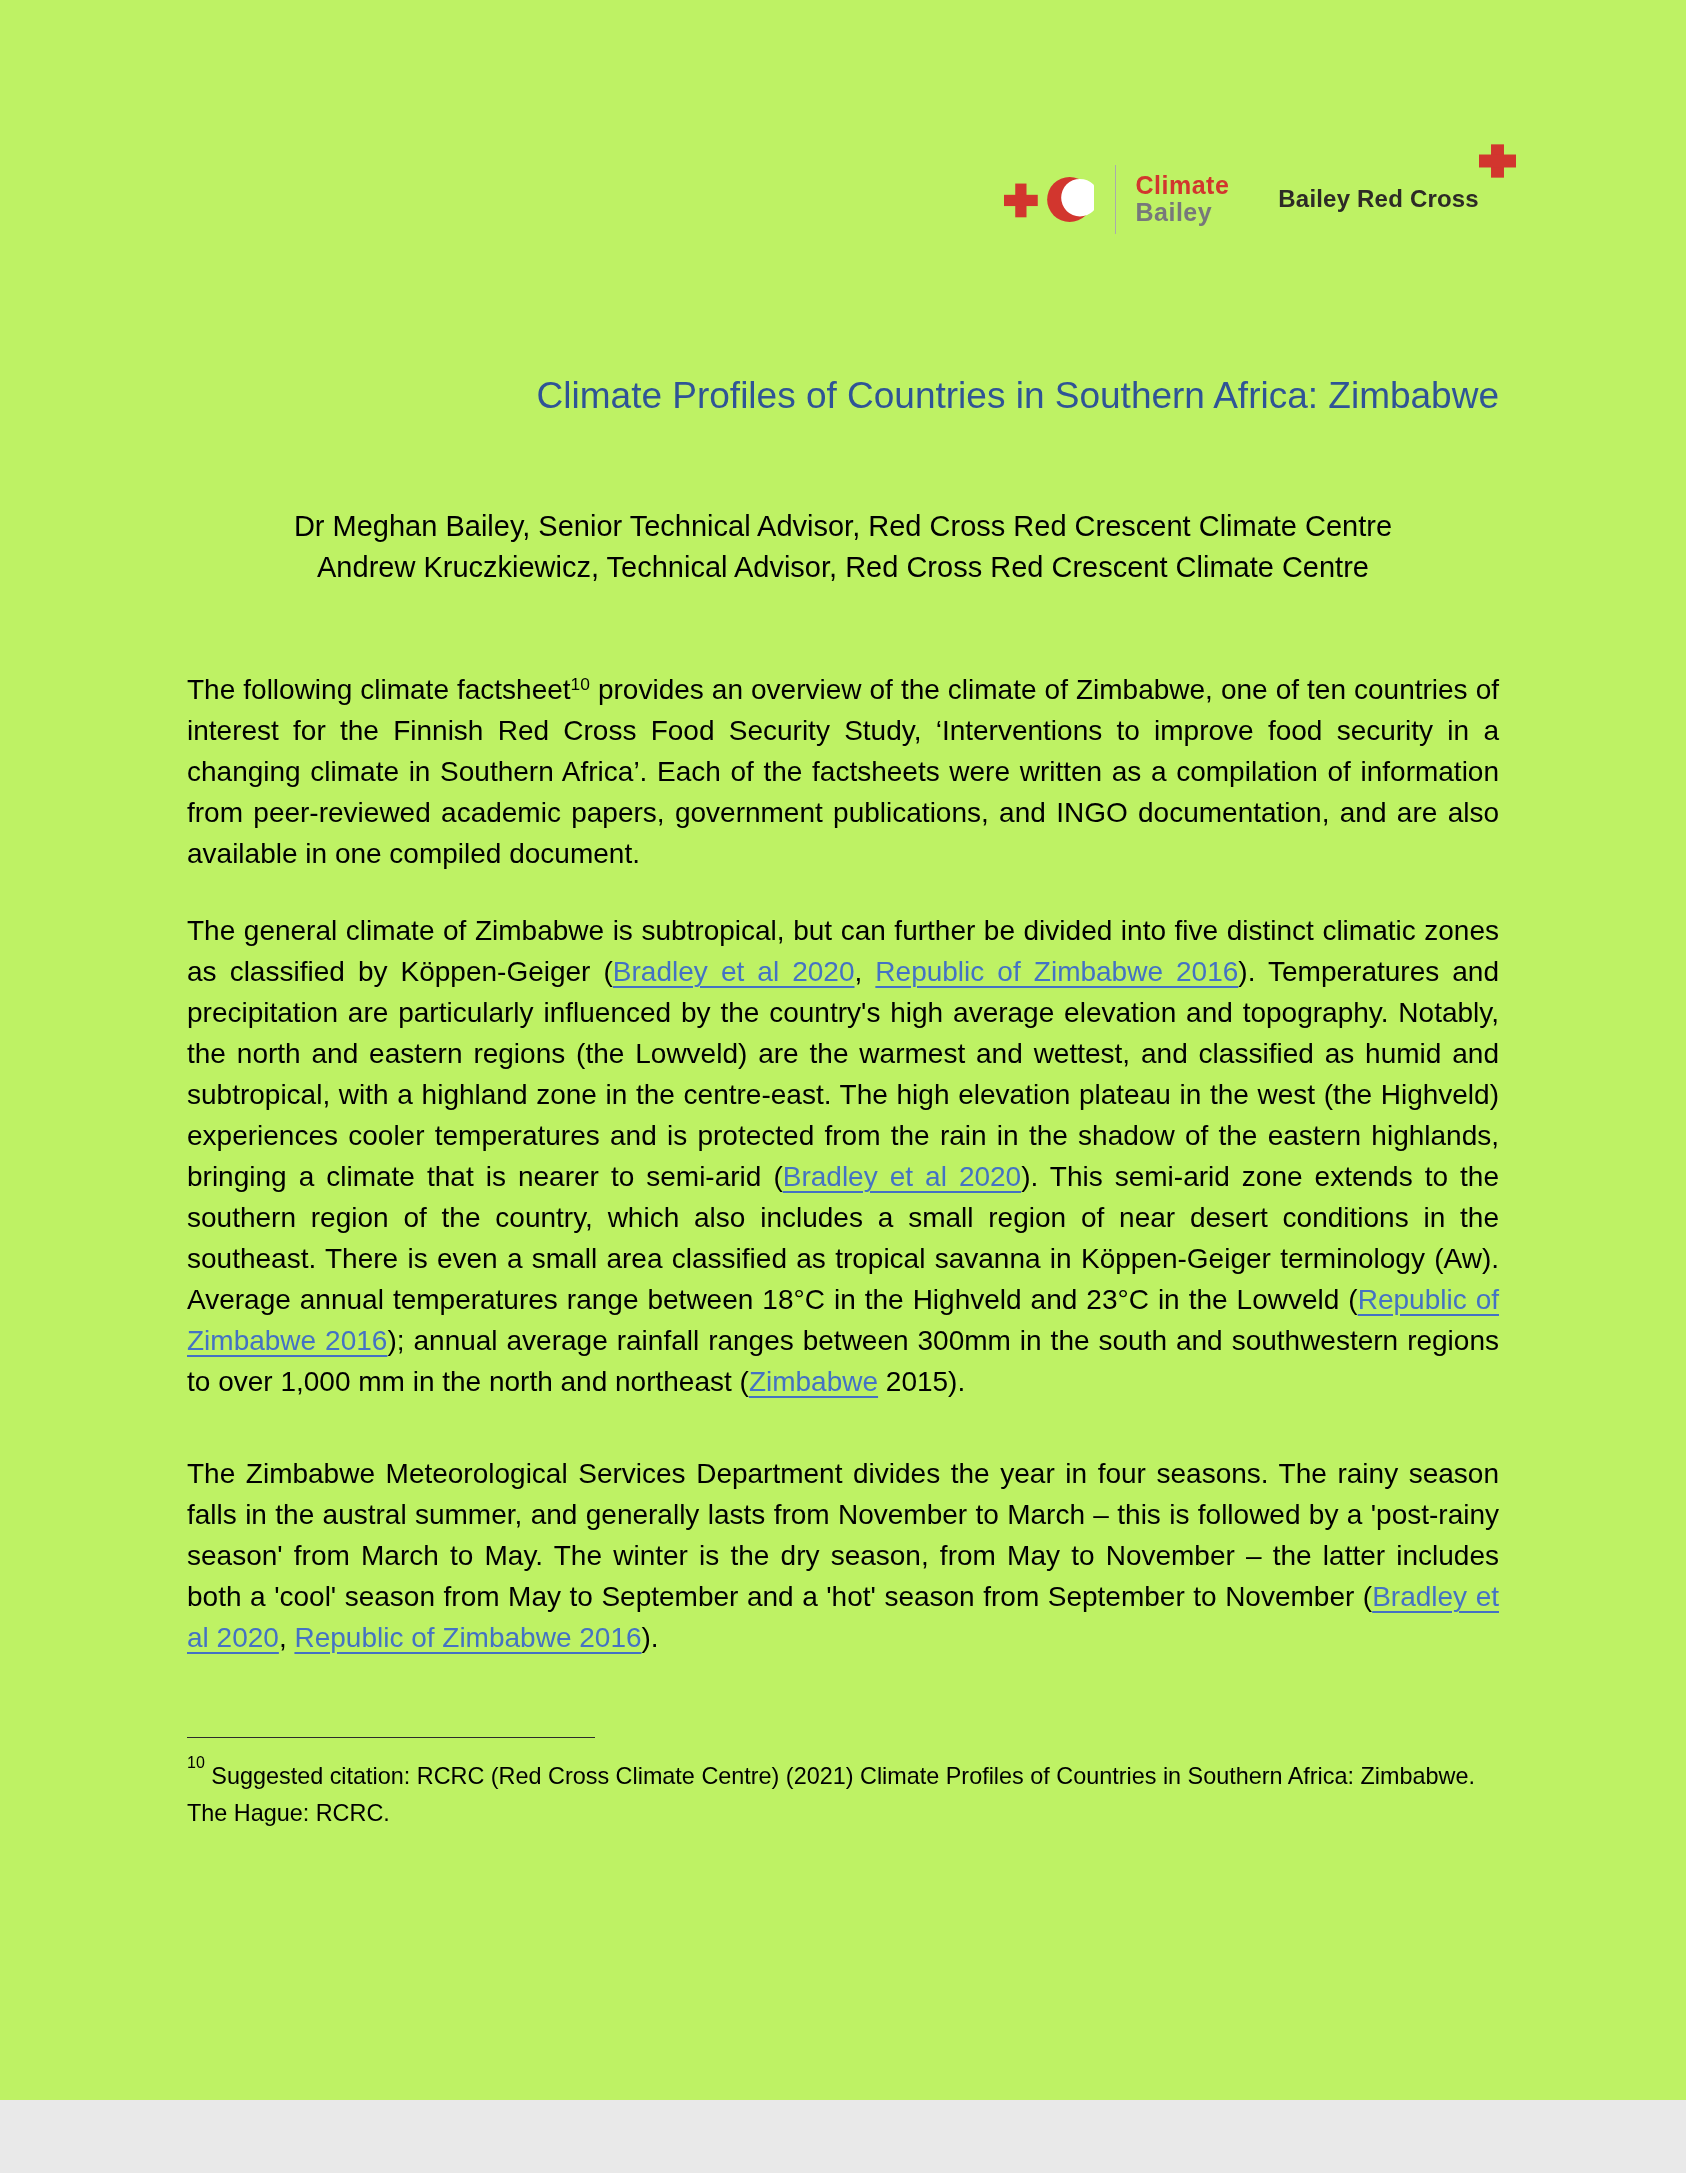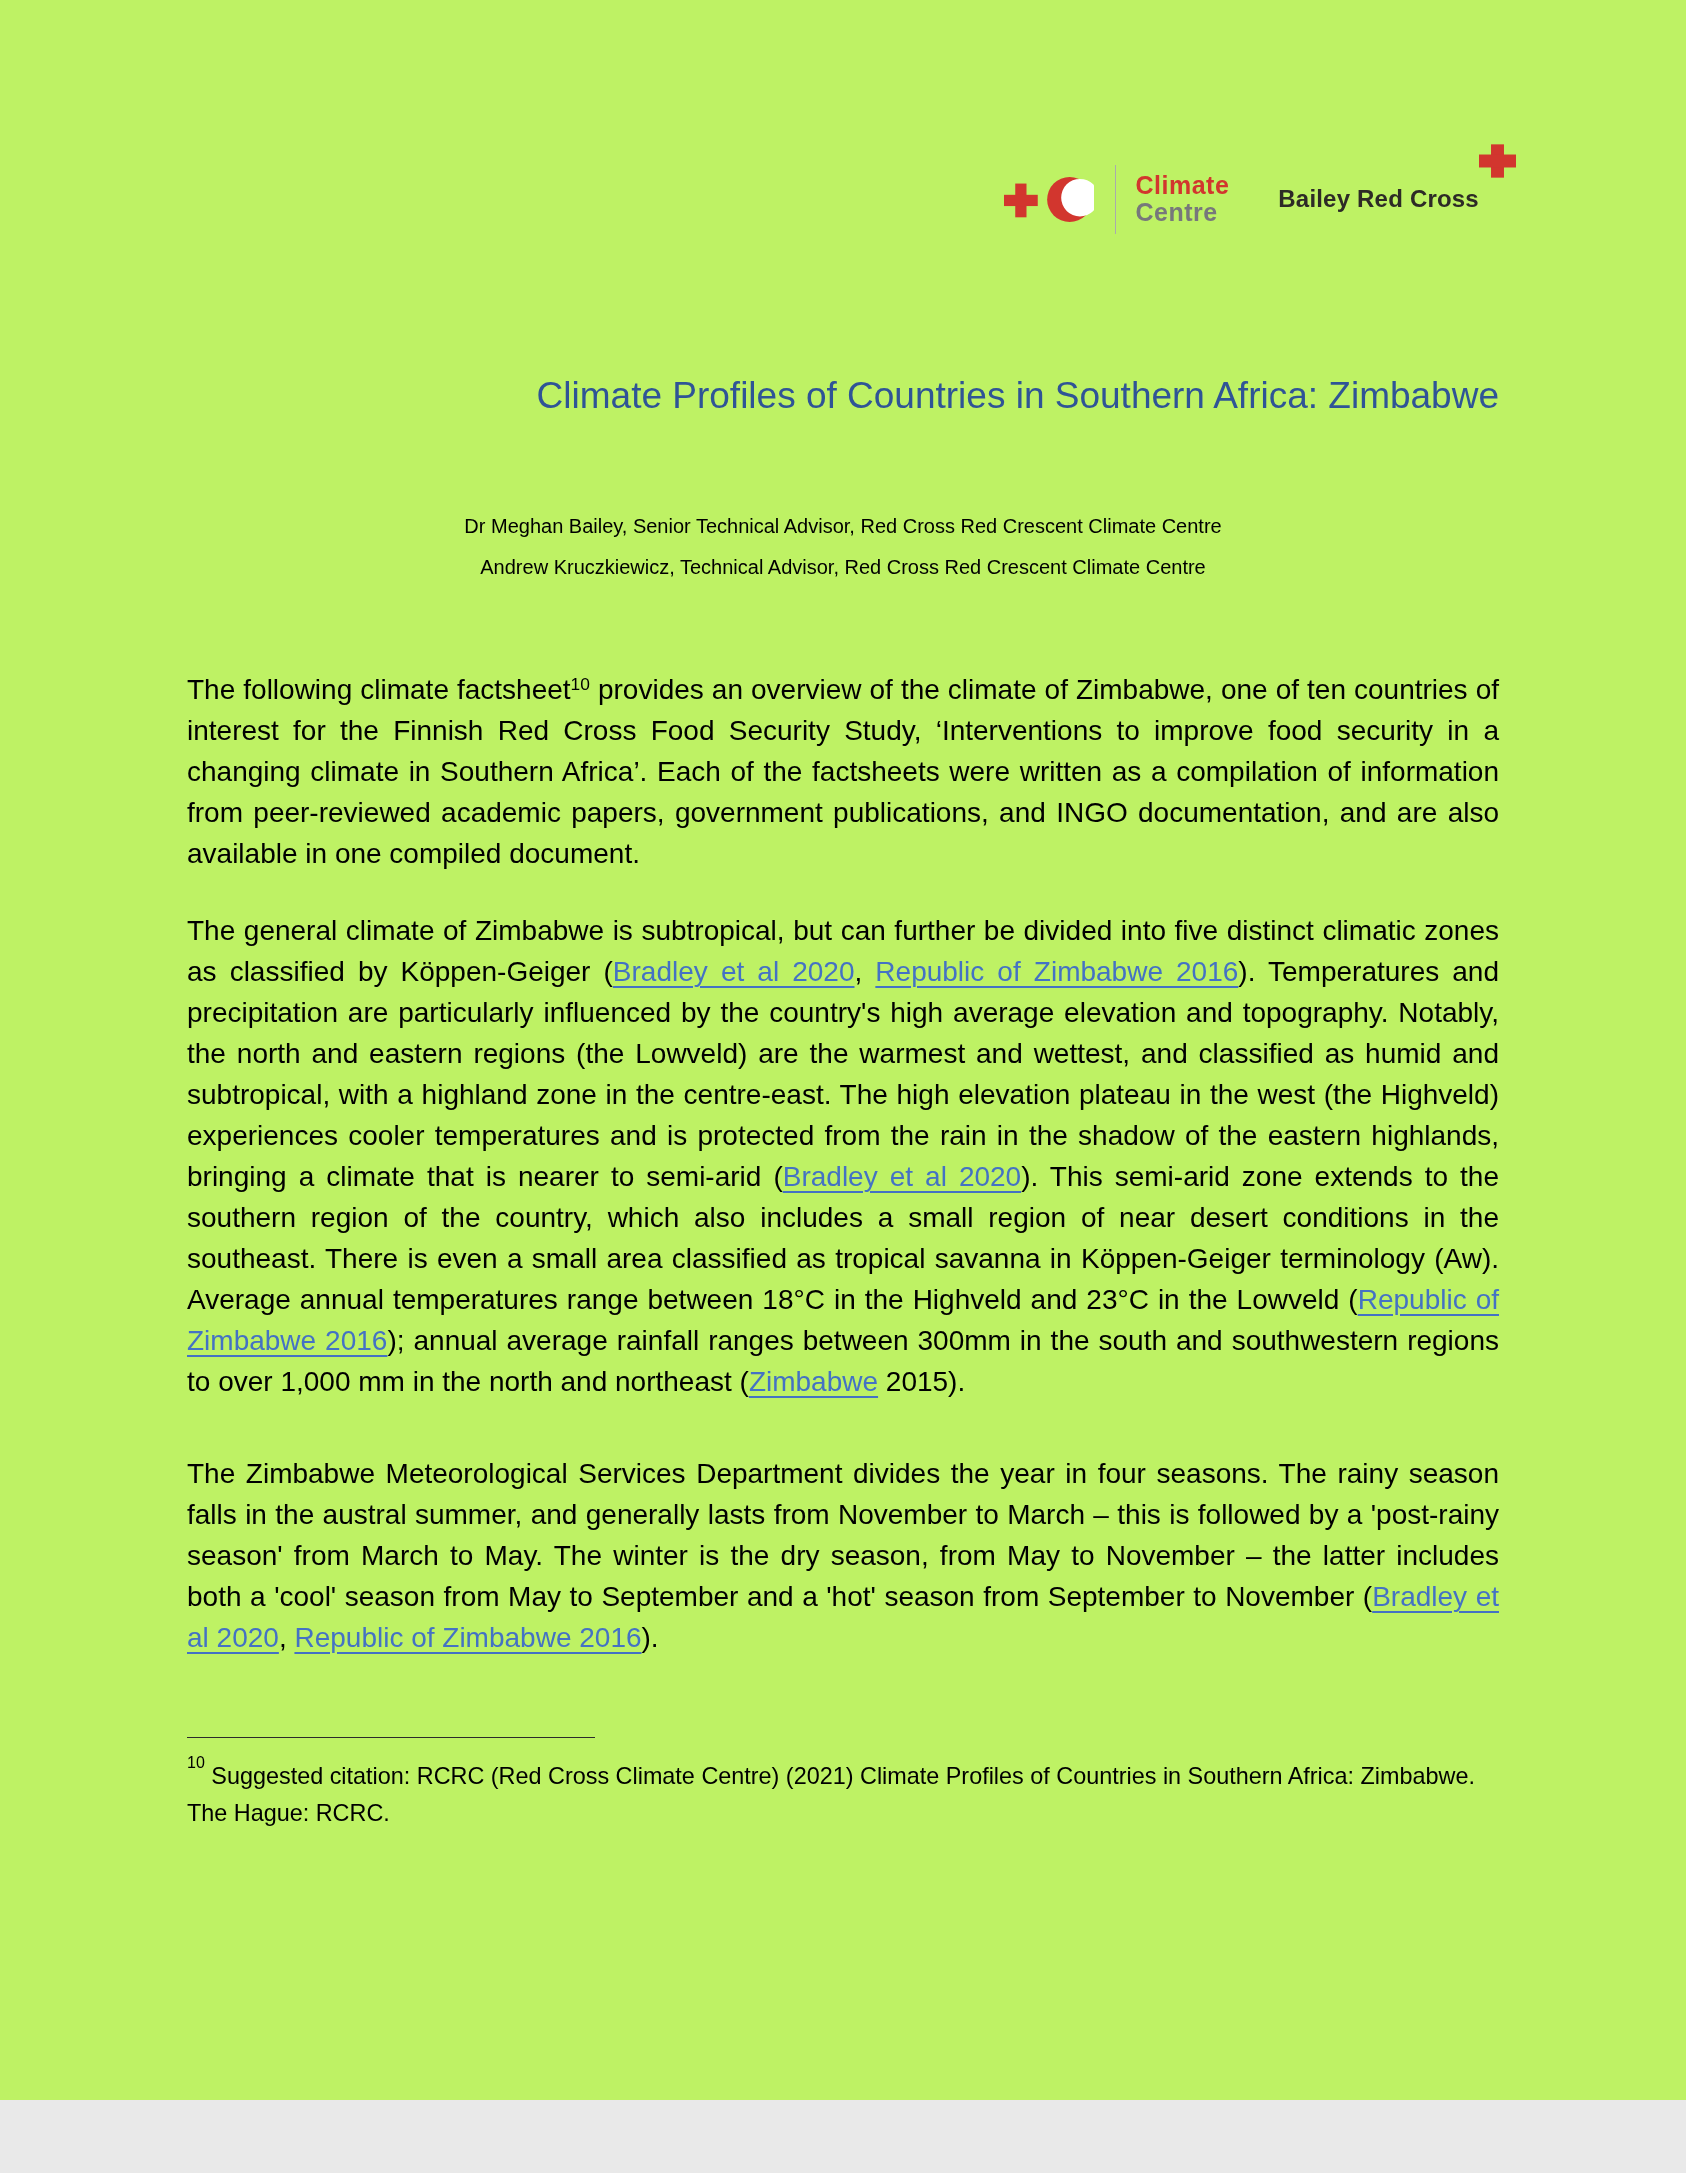--- a/index.html
+++ b/index.html
@@ -36,21 +36,21 @@
   
   .title {
     margin:0 187px;
     padding-top:373px;
     text-align:right;
     font-size:37px; font-weight:400;
     line-height:45px;
     color:var(--title-blue,#2f5496);
   }
   .authors { margin-top:88px; text-align:center; }
-  .author { font-size:20px; line-height:41px; }
+  .author { font-size:29px; line-height:41px; }
 
   
   .body-par {
     margin:0 187px;
     text-align:justify;
     font-size:28px; line-height:41px;
   }
   .par-intro   { margin-top:81px; }
   .par-climate { margin-top:36px; }
   .par-seasons { margin-top:51px; }
@@ -96,21 +96,21 @@
           <rect x="12" y="10" width="12" height="36"></rect>
           <rect x="0" y="22" width="36" height="12"></rect>
           <circle cx="70" cy="27" r="24"></circle>
         </g>
         <circle cx="81" cy="25" r="20" fill="#ffffff"></circle>
       </svg>
     </span>
     <span class="logo-divider"></span>
     <span class="cc-word">
       <span class="cc-line1" style="display:block">Climate</span>
-      <span class="cc-line2" style="display:block">Centre</span>
+      <span class="cc-line2" style="display:block">Bailey</span>
     </span>
     <span class="frc">
       <span>Bailey Red Cross</span>
       <span class="frc-cross">
         <svg viewBox="0 0 40 36" width="37" height="34" aria-hidden="true">
           <g fill="#d2362e">
             <rect x="13" y="0" width="14" height="36"></rect>
             <rect x="0" y="11" width="40" height="14"></rect>
           </g>
         </svg>

